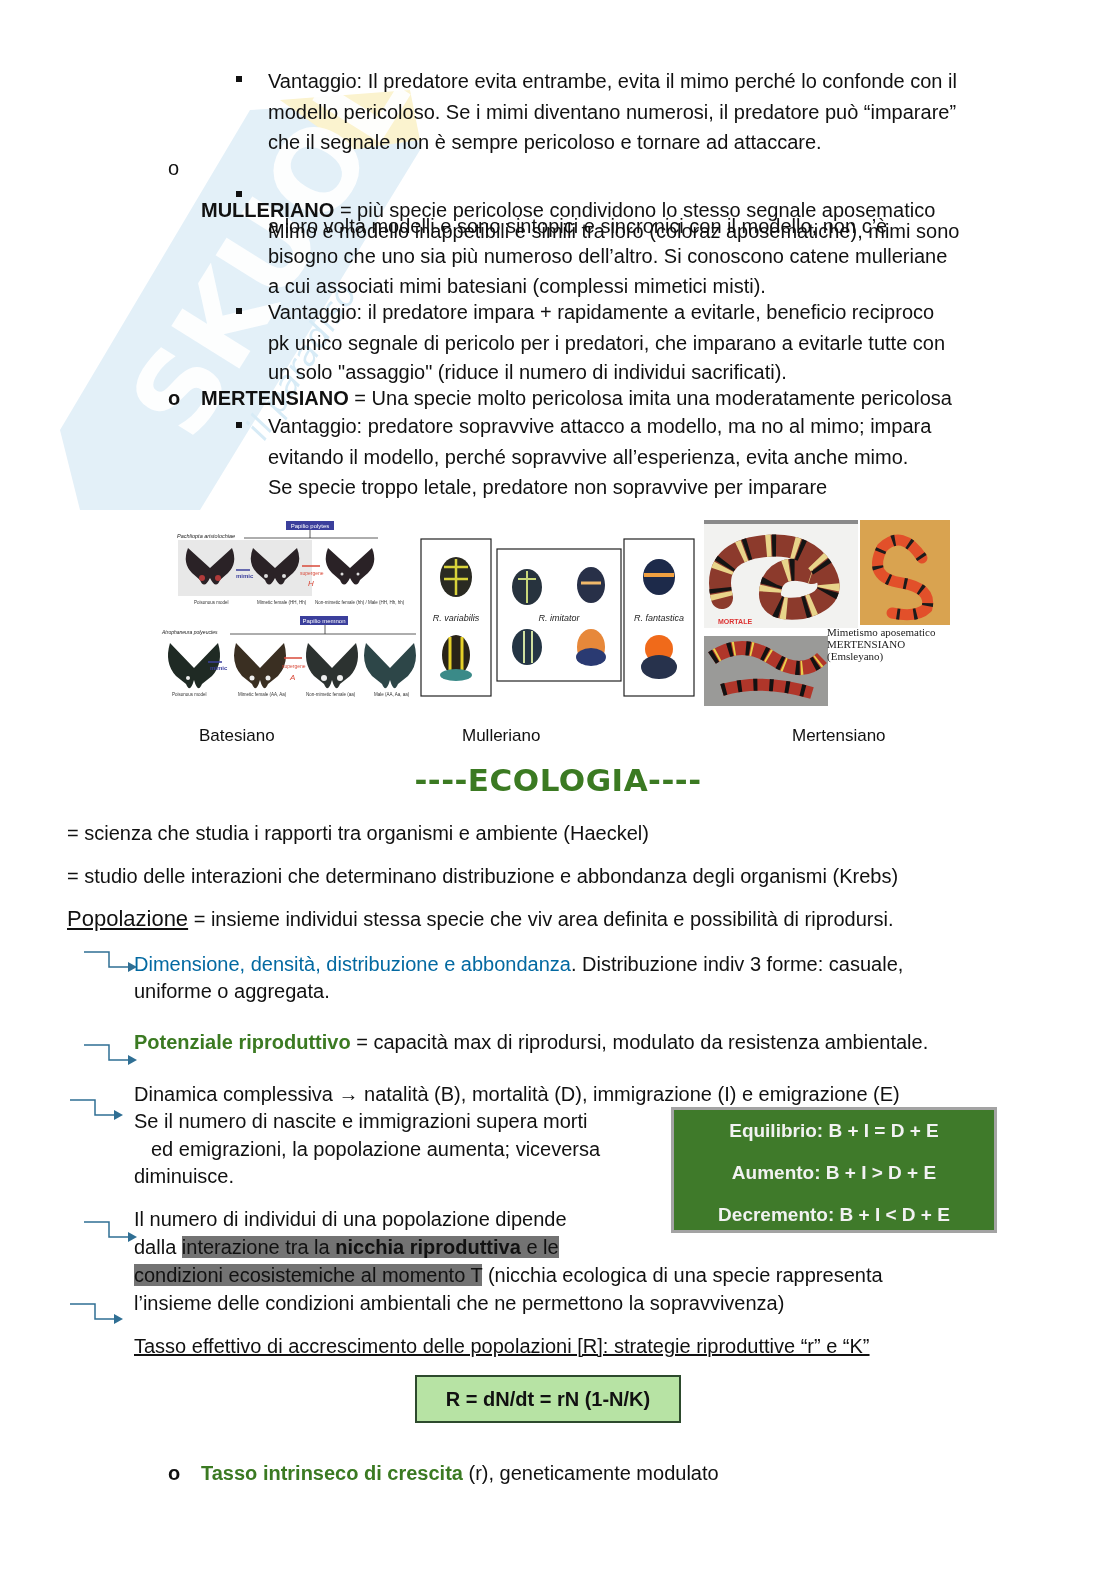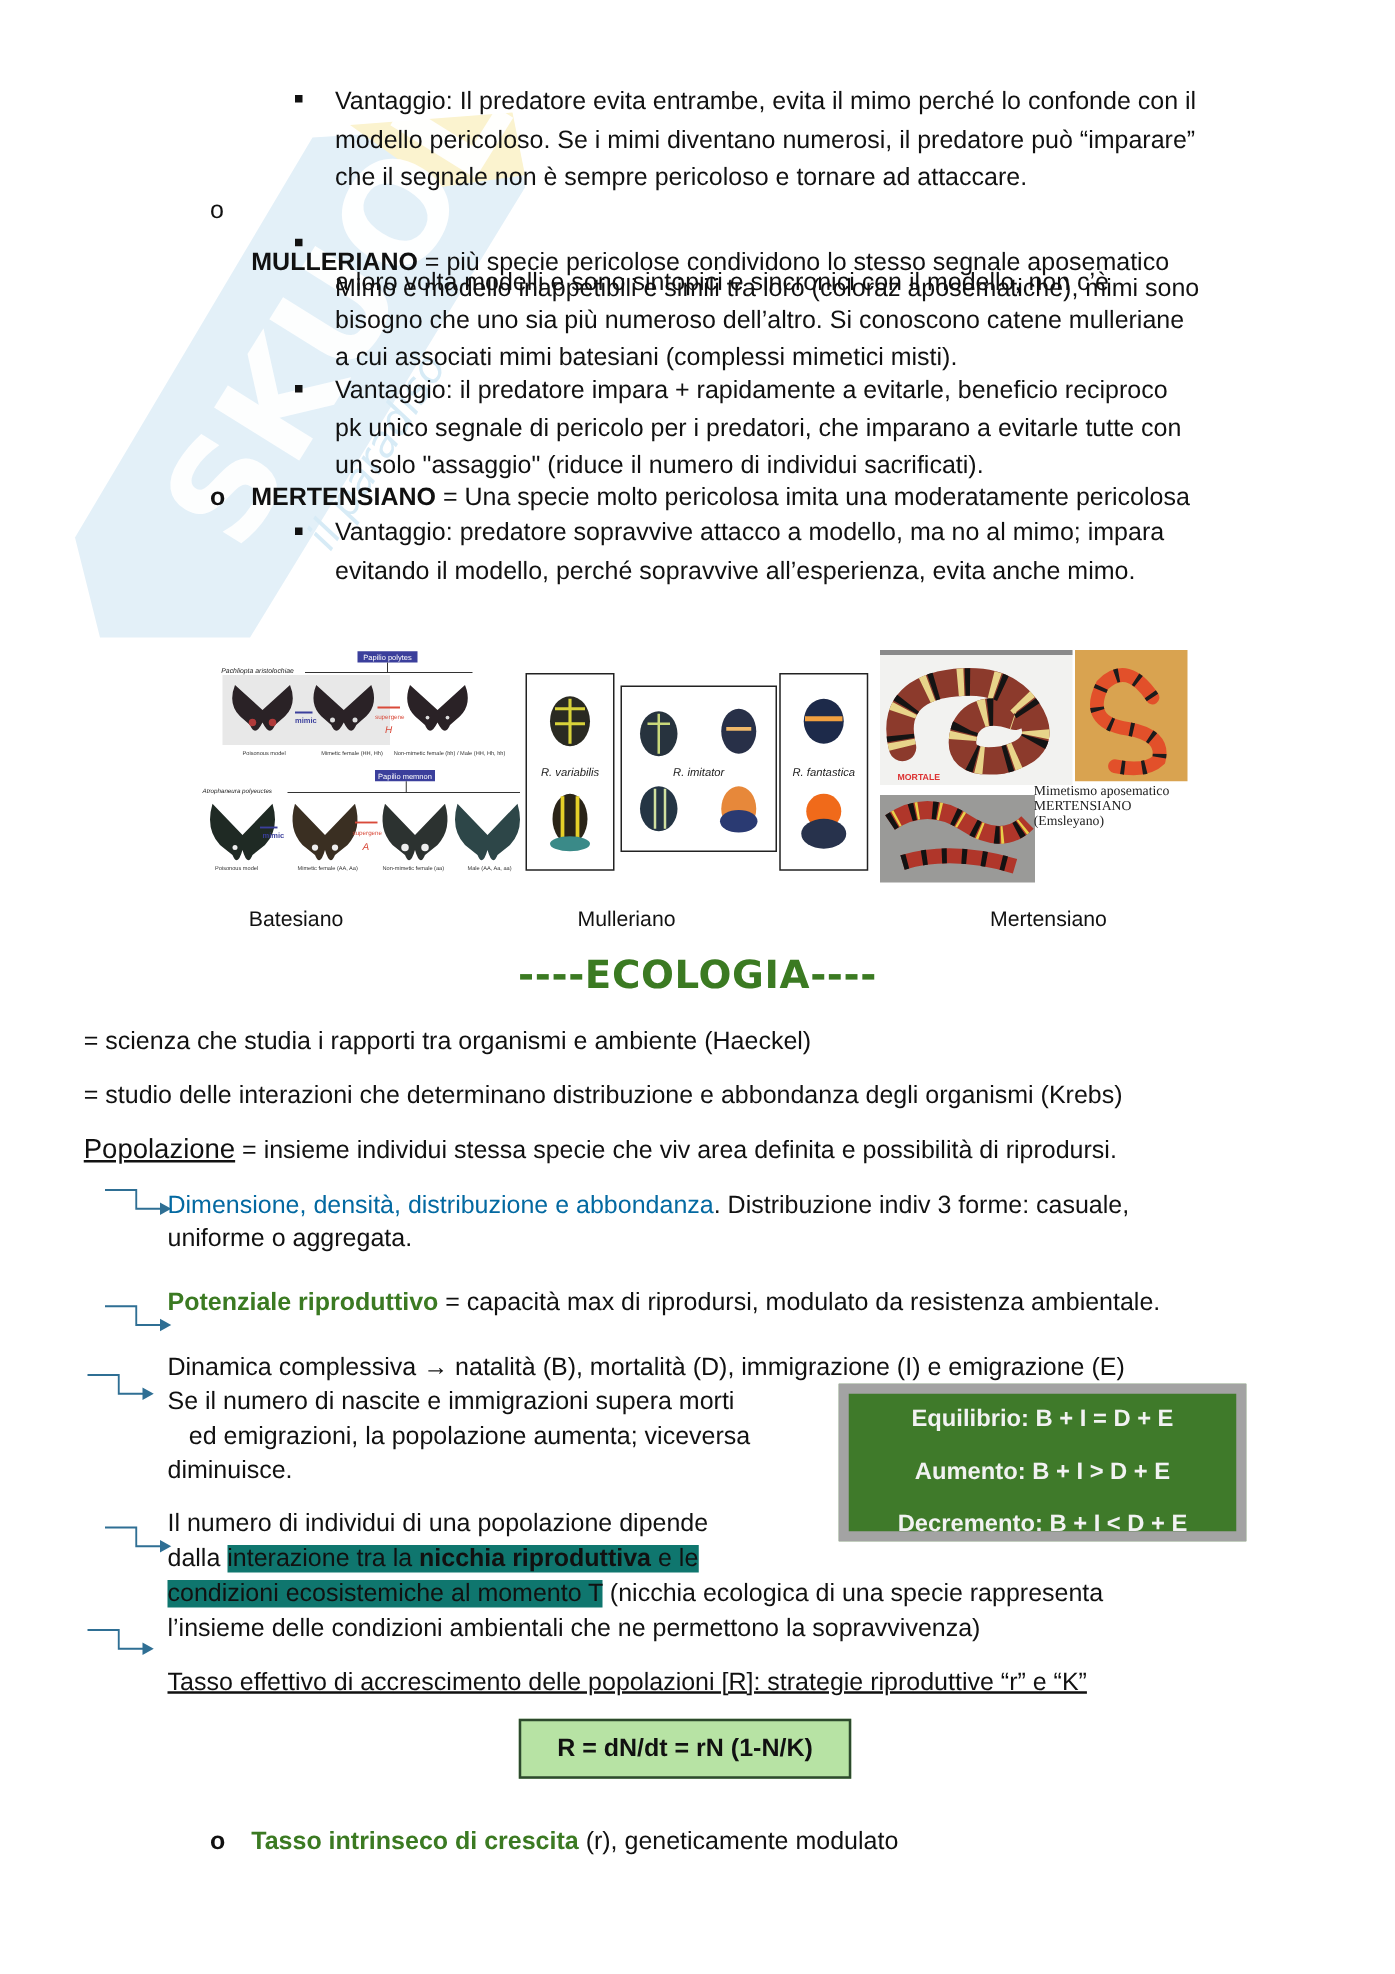--- a/index.html
+++ b/index.html
@@ -12,31 +12,31 @@
   .watermark svg { width: 100%; height: 100%; }
 
   .t { position: absolute; font-size: 20px; line-height: 28px; white-space: nowrap; }
   .bullet-sq { position: absolute; width: 6px; height: 6px; background: #111; }
   .bullet-o { position: absolute; font-size: 20px; line-height: 28px; }
   .bullet-o.bold { font-weight: bold; }
   b { font-weight: bold; }
   .green { color: #0369a1; }
   .greenb { color: #3b7a22; font-weight: bold; }
   .u { text-decoration: underline; }
-  .hl { background: #0f766e; }
+  .hl { background: #737373; }
 
   
   .fig { position: absolute; overflow: hidden; }
   .caption { position: absolute; font-size: 17px; line-height: 22px; }
 
   .title { position: absolute; left: 0; width: 1116px; top: 762px; text-align: center;
            font-family: "DejaVu Sans", sans-serif; font-weight: bold; font-size: 31px; color: #3b7a22; letter-spacing: 0.5px; }
 
   .eqbox { position: absolute; left: 671px; top: 1107px; width: 326px; height: 126px;
-           background: #3f7a2a; border: 8px solid #a3a3a3; box-sizing: border-box;
+           background: #3f7a2a; border: 3px solid #a3a3a3; box-sizing: border-box;
            color: #f2f2f2; font-weight: bold; font-size: 19px; text-align: center; }
   .eqbox div { height: 42px; line-height: 42px; }
 
   .rbox { position: absolute; left: 415px; top: 1375px; width: 266px; height: 48px;
           background: #b7e3a4; border: 2px solid #2d4a2d; box-sizing: border-box;
           font-weight: bold; font-size: 20px; text-align: center; line-height: 44px; }
 
   .arrow { position: absolute; width: 70px; height: 30px; }
 </style>
 </head>
@@ -73,20 +73,21 @@
   <div class="t" style="left:268px; top:298px;">Vantaggio: il predatore impara + rapidamente a evitarle, beneficio reciproco</div>
   <div class="t" style="left:268px; top:329px;">pk unico segnale di pericolo per i predatori, che imparano a evitarle tutte con</div>
   <div class="t" style="left:268px; top:358px;">un solo "assaggio" (riduce il numero di individui sacrificati).</div>
 
   <span class="bullet-o bold" style="left:168px; top:384px;">o</span>
   <div class="t" style="left:201px; top:384px;"><b>MERTENSIANO</b><span> = Una specie molto pericolosa imita una moderatamente pericolosa</span></div>
 
   <span class="bullet-sq" style="left:236px; top:422px;"></span>
   <div class="t" style="left:268px; top:412px;">Vantaggio: predatore sopravvive attacco a modello, ma no al mimo; impara</div>
   <div class="t" style="left:268px; top:443px;">evitando il modello, perché sopravvive all’esperienza, evita anche mimo.</div>
+  <div class="t" style="left:268px; top:473px;">Se specie troppo letale, predatore non sopravvive per imparare</div>
 
   <div class="fig" style="left:160px; top:518px; width:258px; height:186px;">
     <svg width="258" height="186" viewBox="0 0 258 186">
       <rect x="0" y="0" width="258" height="186" fill="#fff"></rect>
 
       <rect x="126" y="3" width="48" height="9" fill="#3b3f9c"></rect>
       <text x="150" y="10" font-size="6" fill="#fff" text-anchor="middle" font-family="Liberation Sans, sans-serif">Papilio polytes</text>
       <text x="17" y="20" font-size="5.5" font-style="italic" fill="#222" font-family="Liberation Sans, sans-serif">Pachliopta aristolochiae</text>
       <path d="M84 20 H218 M150 12 V20" stroke="#333" stroke-width="0.8" fill="none"></path>
       <rect x="18" y="22" width="134" height="56" fill="#e8e8e8"></rect>

